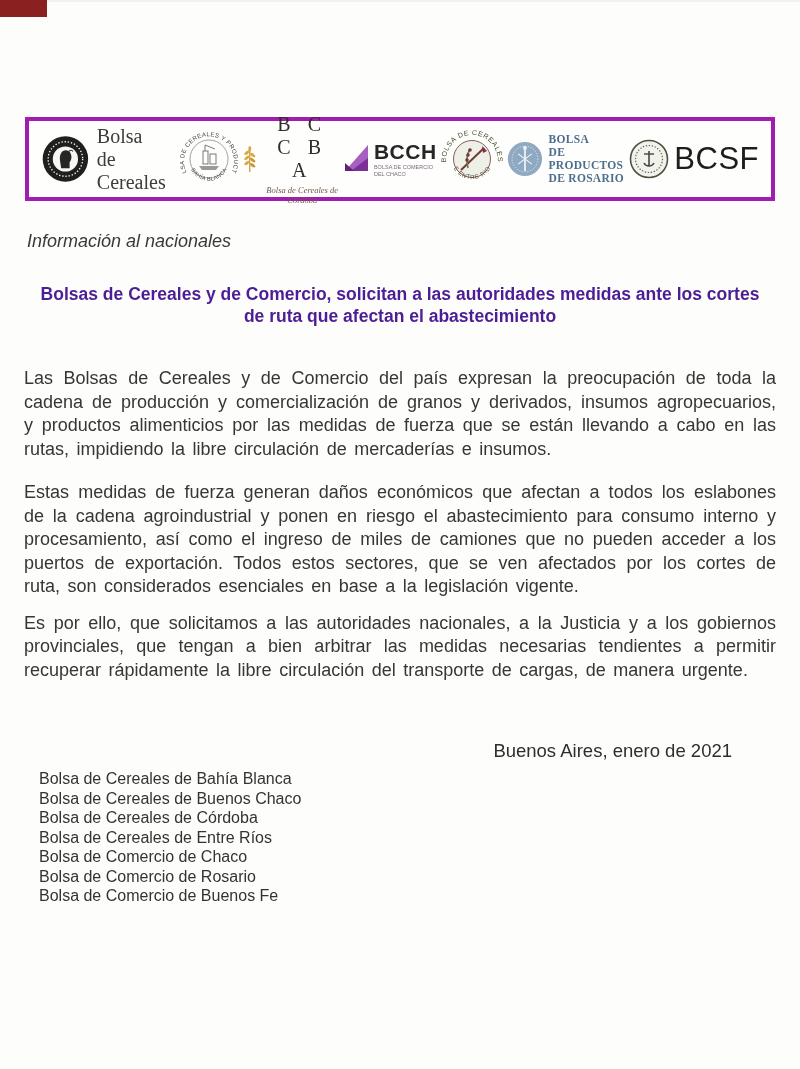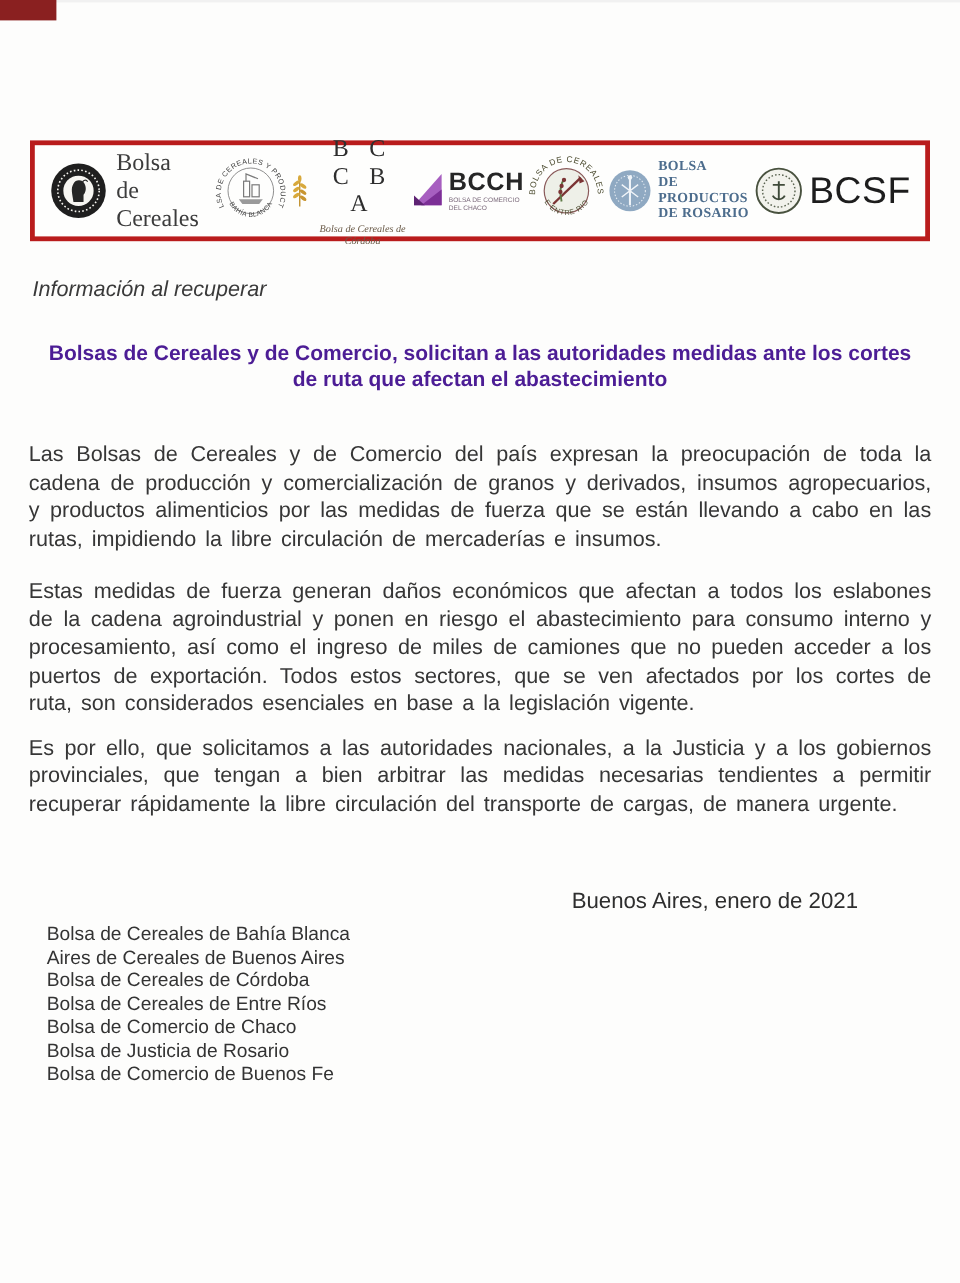--- a/index.html
+++ b/index.html
@@ -9,21 +9,21 @@
     background:#fdfdfc;
     font-family:"Liberation Sans", sans-serif;
     color:#363636;
   }
   .top-hairline { position:absolute; top:0; left:0; width:800px; height:2px; background:#f1f1f1; }
   .corner-mark { position:absolute; top:0; left:0; width:47px; height:17px; background:#8a2020; }
 
   
   .header-box {
     margin:117px 0 0 25px; width:750px; height:84px;
-    border:4px solid #b91c1c; background:#fefefd;
+    border:4px solid #a21caf; background:#fefefd;
     display:flex; align-items:center; justify-content:space-between;
     padding:0 12px;
   }
   .logo { display:flex; align-items:center; }
 
   .bdc-text { font-family:"Liberation Serif", serif; font-size:20px; line-height:23px; color:#3c3c3c; margin-left:7px; }
 
   .bccba-text { margin-left:6px; text-align:center; }
   .bccba-acro { font-family:"Liberation Serif", serif; font-size:20px; letter-spacing:6px; color:#2e2e2e; }
   .bccba-sub  { font-family:"Liberation Serif", serif; font-style:italic; font-size:8.5px; color:#6b5b49; margin-top:3px; }
@@ -47,21 +47,21 @@
   }
   .paras { margin-left:24px; width:752px; }
   .para {
     text-align:justify; font-size:18px; line-height:23.5px;
     word-spacing:2.5px; color:#363636;
   }
   .para-1 { margin-top:40px; }
   .para-2 { margin-top:20px; }
   .para-3 { margin-top:13px; }
   .dateline {
-    margin-top:58px; width:100%; padding-right:85px;
+    margin-top:58px; width:100%; padding-right:68px;
     text-align:right; font-size:18.5px; color:#2e2e2e;
   }
   .signatories { margin:7px 0 0 27px; }
   .signatory { font-size:16px; line-height:19.5px; color:#333333;margin-left:12px; }
 </style>
 </head>
 <body>
 
 <div class="top-hairline"></div>
 <div class="corner-mark"></div>
@@ -174,33 +174,33 @@
       <circle cx="20" cy="20" r="18.5" fill="#f2f2ec" stroke="#49523f" stroke-width="1.6"></circle>
       <circle cx="20" cy="20" r="13.5" fill="none" stroke="#5a6350" stroke-width="1.2" stroke-dasharray="1.3 1.7"></circle>
       <path d="M 20,12 L 20,27 M 15,24 C 17,28 23,28 25,24" stroke="#3f4a3a" stroke-width="1.6" fill="none"></path>
       <line x1="15" y1="15" x2="25" y2="15" stroke="#3f4a3a" stroke-width="1.4"></line>
     </svg>
     <div class="bcsf-text">BCSF</div>
   </div>
 
 </div>
 
-<div class="kicker">Información al recuperar</div>
+<div class="kicker">Información al nacionales</div>
 
 <h1 class="title">Bolsas de Cereales y de Comercio, solicitan a las autoridades medidas ante los cortes de ruta que afectan el abastecimiento</h1>
 
 <div class="paras">
   <p class="para para-1">Las Bolsas de Cereales y de Comercio del país expresan la preocupación de toda la cadena de producción y comercialización de granos y derivados, insumos agropecuarios, y productos alimenticios por las medidas de fuerza que se están llevando a cabo en las rutas, impidiendo la libre circulación de mercaderías e insumos.</p>
   <p class="para para-2">Estas medidas de fuerza generan daños económicos que afectan a todos los eslabones de la cadena agroindustrial y ponen en riesgo el abastecimiento para consumo interno y procesamiento, así como el ingreso de miles de camiones que no pueden acceder a los puertos de exportación. Todos estos sectores, que se ven afectados por los cortes de ruta, son considerados esenciales en base a la legislación vigente.</p>
   <p class="para para-3">Es por ello, que solicitamos a las autoridades nacionales, a la Justicia y a los gobiernos provinciales, que tengan a bien arbitrar las medidas necesarias tendientes a permitir recuperar rápidamente la libre circulación del transporte de cargas, de manera urgente.</p>
 </div>
 
 <div class="dateline">Buenos Aires, enero de 2021</div>
 
 <div class="signatories">
   <div class="signatory">Bolsa de Cereales de Bahía Blanca</div>
-  <div class="signatory">Aires de Cereales de Buenos Aires</div>
+  <div class="signatory">Bolsa de Cereales de Buenos Chaco</div>
   <div class="signatory">Bolsa de Cereales de Córdoba</div>
   <div class="signatory">Bolsa de Cereales de Entre Ríos</div>
   <div class="signatory">Bolsa de Comercio de Chaco</div>
-  <div class="signatory">Bolsa de Justicia de Rosario</div>
+  <div class="signatory">Bolsa de Comercio de Rosario</div>
   <div class="signatory">Bolsa de Comercio de Buenos Fe</div>
 </div>
 
 </body></html>

